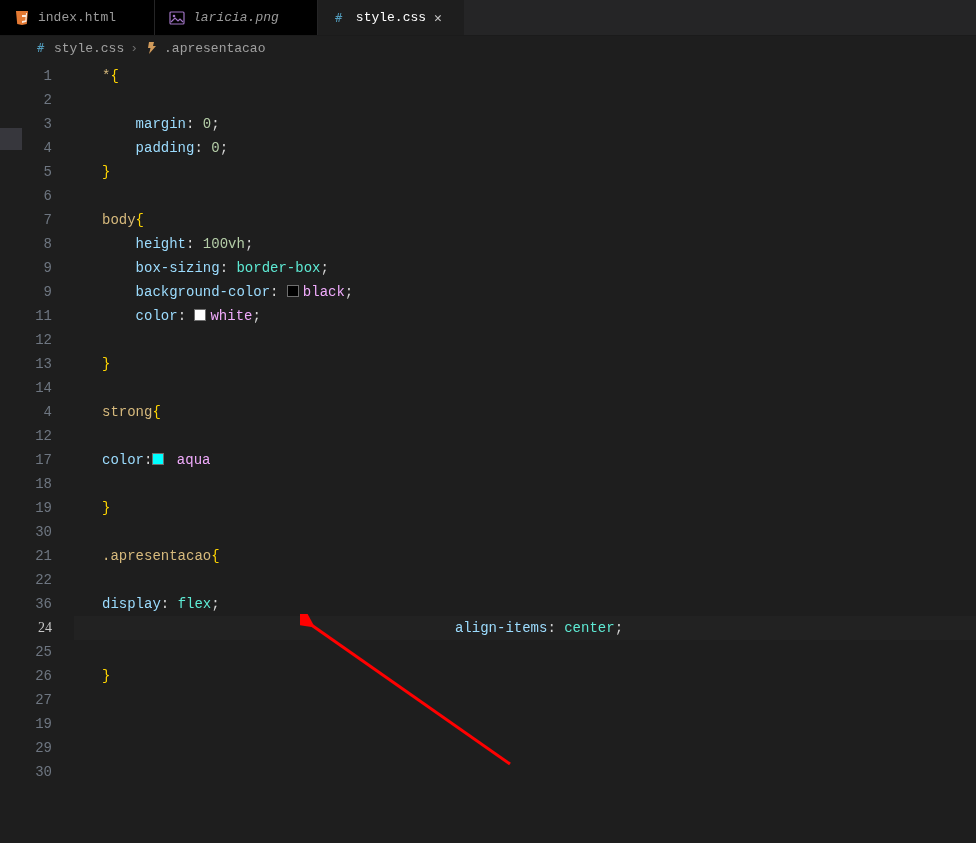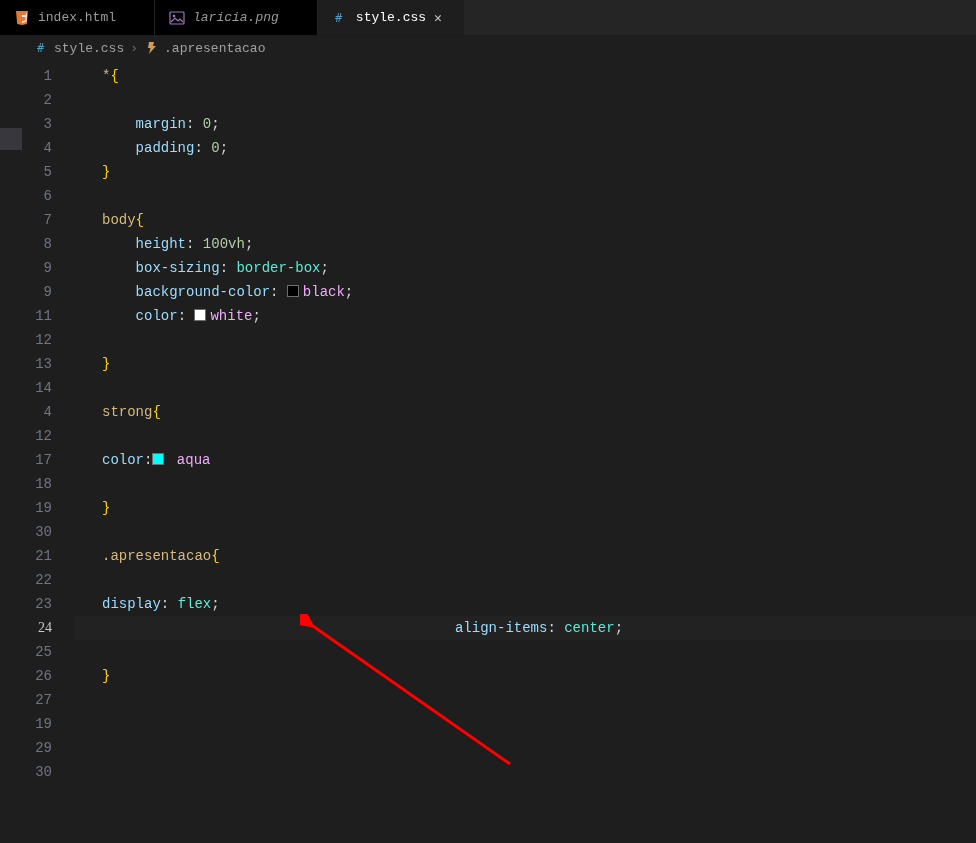--- a/index.html
+++ b/index.html
@@ -199,21 +199,21 @@
       <div class="ln">13</div>
       <div class="ln">14</div>
       <div class="ln">4</div>
       <div class="ln">12</div>
       <div class="ln">17</div>
       <div class="ln">18</div>
       <div class="ln">19</div>
       <div class="ln">30</div>
       <div class="ln">21</div>
       <div class="ln">22</div>
-      <div class="ln">23</div>
+      <div class="ln">36</div>
       <div class="ln current">24</div>
       <div class="ln">25</div>
       <div class="ln">26</div>
       <div class="ln">27</div>
       <div class="ln">19</div>
       <div class="ln">29</div>
       <div class="ln">30</div>
     </div>
   <div class="code" id="code"><div class="line"><span class="sel">*</span><span class="brace">{</span></div><div class="line"></div><div class="line"><span class="ig">    </span><span class="prop">margin</span><span class="pun">: </span><span class="num">0</span><span class="pun">;</span></div><div class="line"><span class="ig">    </span><span class="prop">padding</span><span class="pun">: </span><span class="num">0</span><span class="pun">;</span></div><div class="line"><span class="brace">}</span></div><div class="line"></div><div class="line"><span class="sel">body</span><span class="brace">{</span></div><div class="line"><span class="ig">    </span><span class="prop">height</span><span class="pun">: </span><span class="num">100</span><span class="num">vh</span><span class="pun">;</span></div><div class="line"><span class="ig">    </span><span class="prop">box-sizing</span><span class="pun">: </span><span class="val">border-box</span><span class="pun">;</span></div><div class="line"><span class="ig">    </span><span class="prop">background-color</span><span class="pun">: </span><span class="swatch" style="background:#000000"></span><span class="colorname">black</span><span class="pun">;</span></div><div class="line"><span class="ig">    </span><span class="prop">color</span><span class="pun">: </span><span class="swatch" style="background:#ffffff"></span><span class="colorname">white</span><span class="pun">;</span></div><div class="line"><span class="ig">    </span></div><div class="line"><span class="brace">}</span></div><div class="line"></div><div class="line"><span class="sel">strong</span><span class="brace">{</span></div><div class="line"></div><div class="line"><span class="prop">color</span><span class="pun">:</span><span class="swatch" style="background:#00ffff"></span><span class="colorname"> aqua</span></div><div class="line"></div><div class="line"><span class="brace">}</span></div><div class="line"></div><div class="line"><span class="sel">.apresentacao</span><span class="brace">{</span></div><div class="line"></div><div class="line"><span class="prop">display</span><span class="pun">: </span><span class="val">flex</span><span class="pun">;</span></div><div class="line current"><span class="prop">align-items</span><span class="pun">: </span><span class="val">center</span><span class="pun">;</span></div><div class="line"></div><div class="line"><span class="brace">}</span></div><div class="line"></div><div class="line"></div><div class="line"></div><div class="line"></div></div>
 

